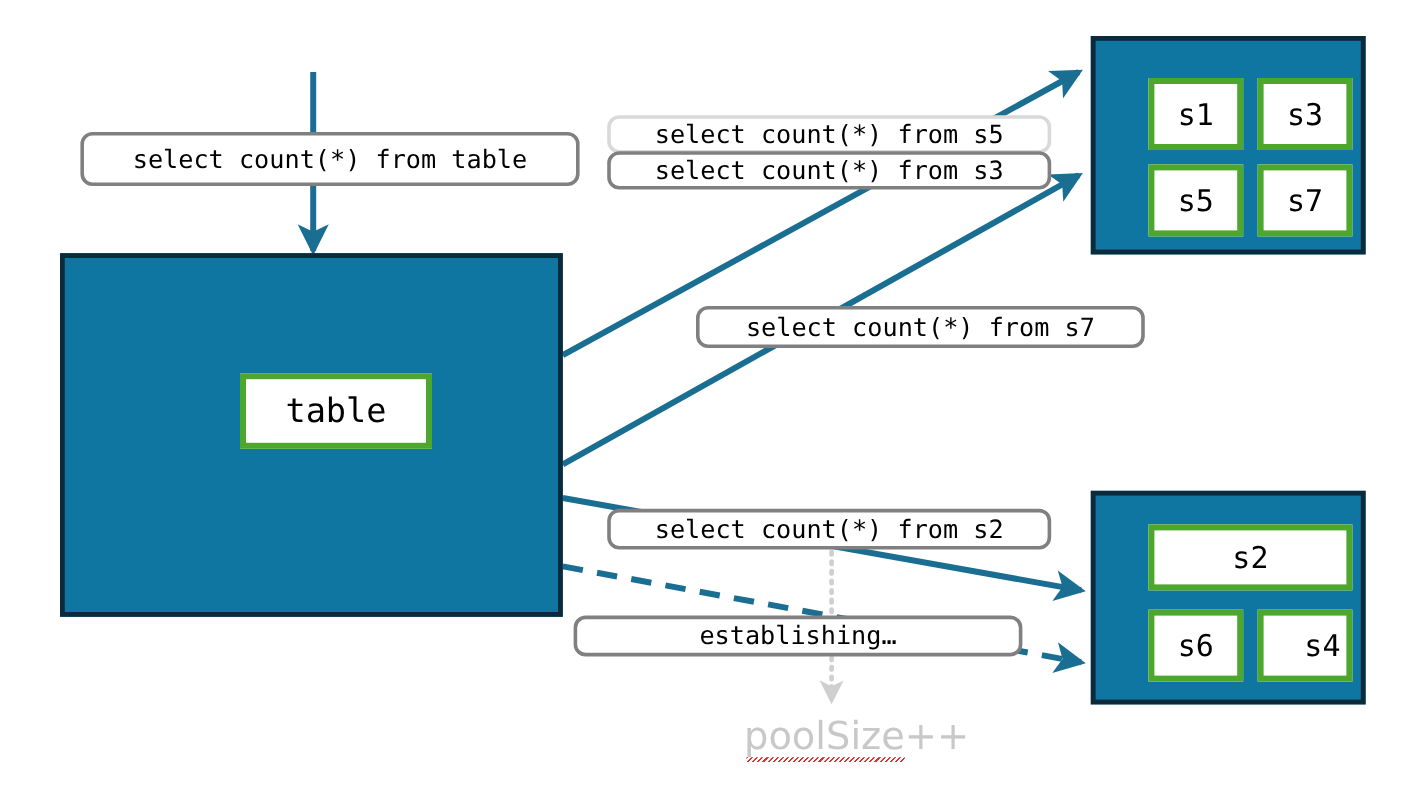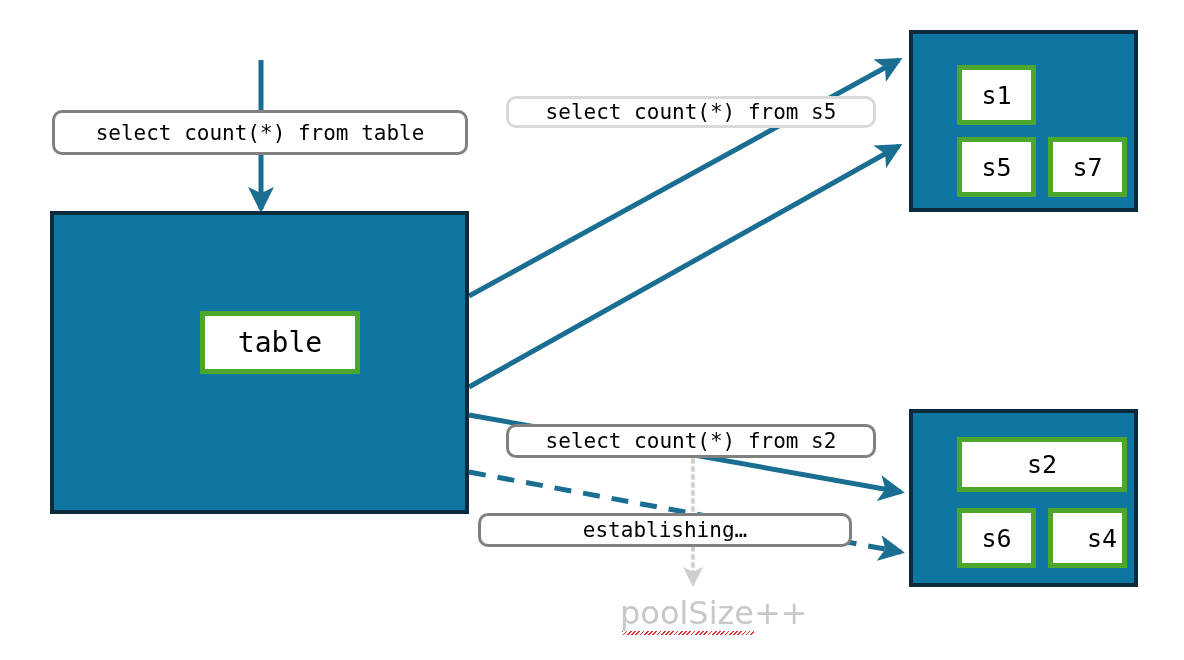--- a/index.html
+++ b/index.html
@@ -68,21 +68,21 @@
     display: flex;
     align-items: center;
     justify-content: center;
     font-family: "DejaVu Sans Mono", "Liberation Mono", monospace;
     font-size: 21px;
     color: #000000;
     white-space: nowrap;
   }
   .qbox.light { border-color: #d9d9d9; }
 
-  #q-table  { left: 52px;  top: 110px; width: 416px; height: 45px; }
+  #q-table  { left: 67px;  top: 110px; width: 416px; height: 45px; }
   #q-s5     { left: 506px; top: 96px;  width: 370px; height: 32px; z-index: 4; }
   #q-s3     { left: 506px; top: 126px; width: 370px; height: 32px; z-index: 5; }
   #q-s7     { left: 580px; top: 255px; width: 374px; height: 35px; z-index: 5; }
   #q-s2     { left: 506px; top: 424px; width: 370px; height: 34px; z-index: 5; }
   #q-est    { left: 478px; top: 513px; width: 374px; height: 34px; z-index: 5; }
 
   
   #poolsize {
     position: absolute;
     left: 620px;
@@ -132,32 +132,35 @@
     <line x1="693" y1="452" x2="693" y2="584" stroke="#d0d0d0" stroke-width="4" stroke-dasharray="2 6" stroke-linecap="round" marker-end="url(#arrow-gray)"></line>
   </svg>
 
   <div class="pool" id="table-pool"></div>
   <div class="pool" id="pool-top"></div>
   <div class="pool" id="pool-bottom"></div>
 
   <div class="shard" id="shard-table">table</div>
 
   <div class="shard" id="shard-s1">s1</div>
+  <div class="shard" id="shard-s3">s3</div>
   <div class="shard" id="shard-s5">s5</div>
   <div class="shard" id="shard-s7">s7</div>
 
   <div class="shard" id="shard-s2">s2</div>
   <div class="shard" id="shard-s6">s6</div>
   <div class="shard" id="shard-s4">s4</div>
 
   <div class="qbox" id="q-table">select count(*) from table</div>
 
   <div class="qbox light" id="q-s5">select count(*) from s5</div>
 
+  <div class="qbox" id="q-s3">select count(*) from s3</div>
 
+  <div class="qbox" id="q-s7">select count(*) from s7</div>
 
   <div class="qbox" id="q-s2">select count(*) from s2</div>
 
   <div class="qbox" id="q-est">establishing…</div>
 
   <div id="poolsize">
     <span>poolSize++</span>
     <span class="squiggle"></span>
   </div>
 

